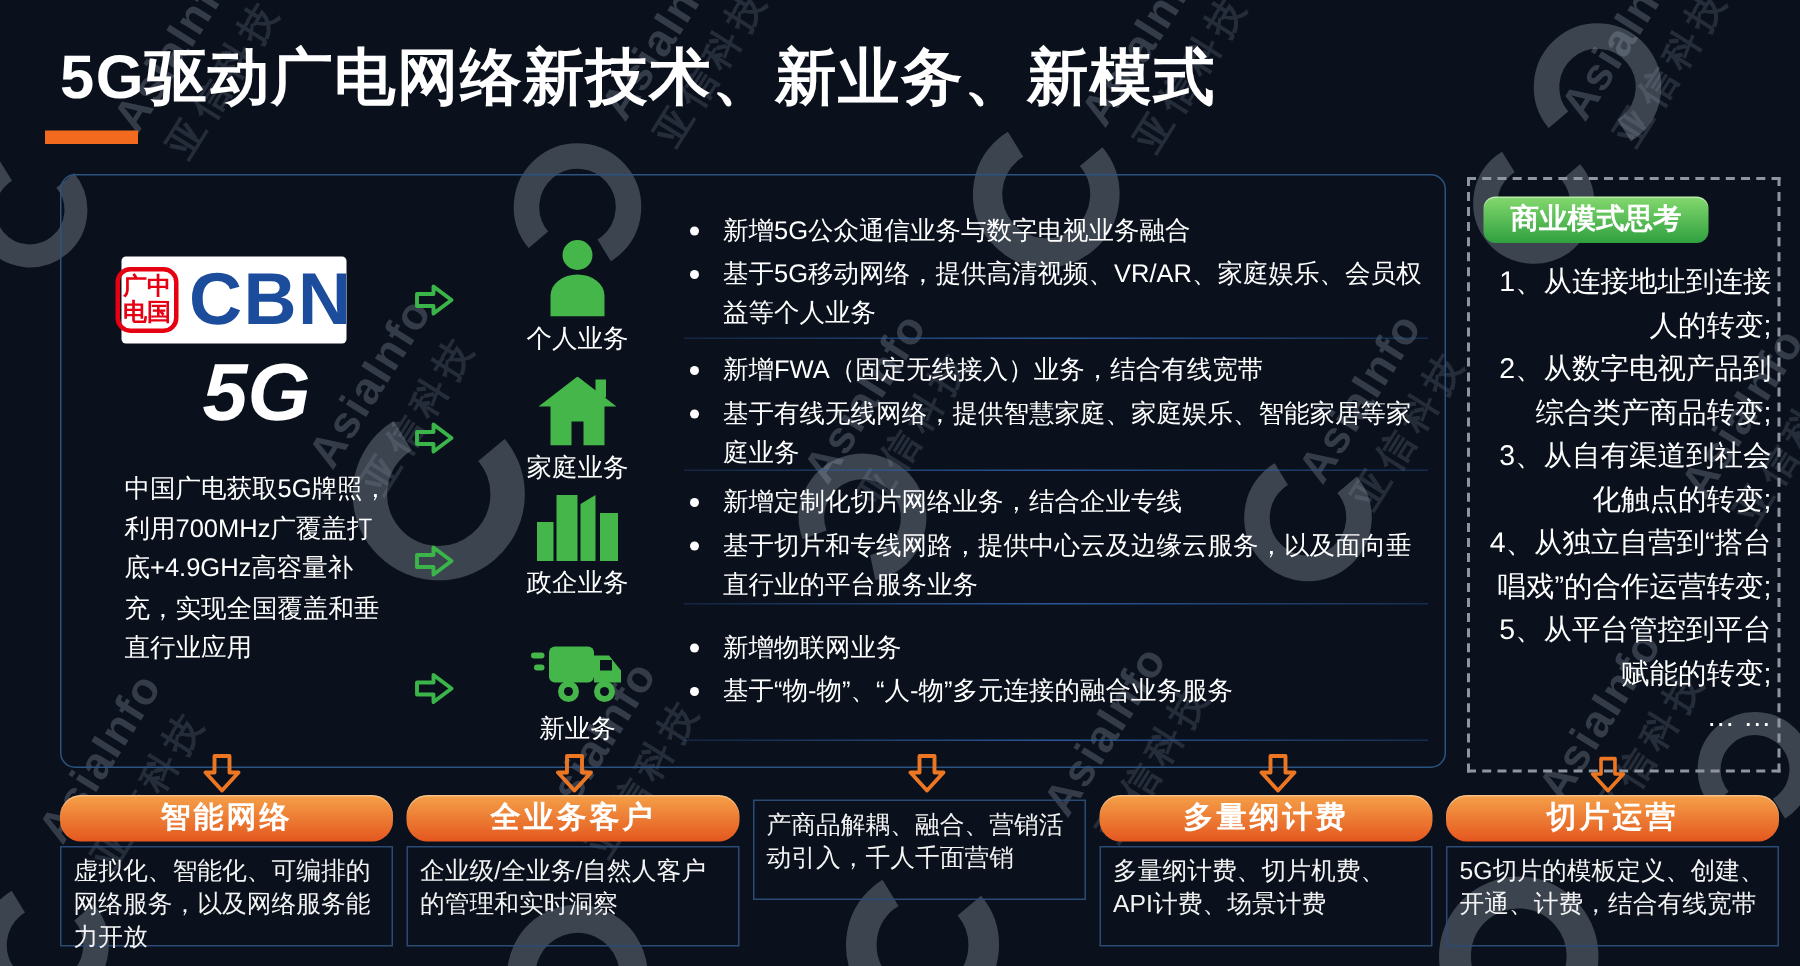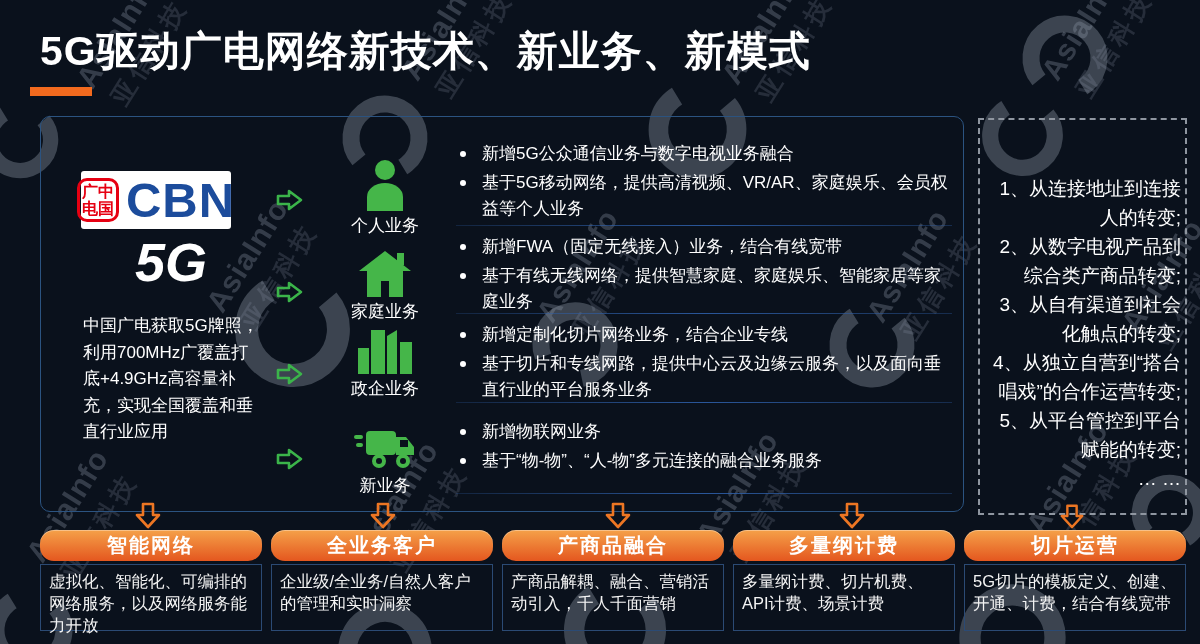--- a/index.html
+++ b/index.html
@@ -288,20 +288,21 @@
         </div>
       <div class="bul">
           <span class="dot"></span>
           <span class="btx">基于“物-物”、“人-物”多元连接的融合业务服务</span>
         </div>
     </div>
     <div class="div" style="top:376px"></div>
   </div>
 
   <div class="rpanel">
+    <div class="pill">商业模式思考</div>
     <div class="ritems">
       <p>1、从连接地址到连接人的转变;</p>
       <p>2、从数字电视产品到综合类产商品转变;</p>
       <p>3、从自有渠道到社会化触点的转变;</p>
       <p>4、从独立自营到“搭台唱戏”的合作运营转变;</p>
       <p>5、从平台管控到平台赋能的转变;</p>
       <p>… …</p>
     </div>
   </div>
 
@@ -323,21 +324,20 @@
 
   <div class="cap" style="left:40px">
     <div class="cap-h">智能网络</div>
     <div class="cap-b">虚拟化、智能化、可编排的网络服务，以及网络服务能力开放</div>
   </div>
   <div class="cap" style="left:271px">
     <div class="cap-h">全业务客户</div>
     <div class="cap-b">企业级/全业务/自然人客户的管理和实时洞察</div>
   </div>
   <div class="cap" style="left:502px">
-    <div class="cap-h">产商品融合</div>
     <div class="cap-b">产商品解耦、融合、营销活动引入，千人千面营销</div>
   </div>
   <div class="cap" style="left:733px">
     <div class="cap-h">多量纲计费</div>
     <div class="cap-b">多量纲计费、切片机费、API计费、场景计费</div>
   </div>
   <div class="cap" style="left:964px">
     <div class="cap-h">切片运营</div>
     <div class="cap-b">5G切片的模板定义、创建、开通、计费，结合有线宽带</div>
   </div>

